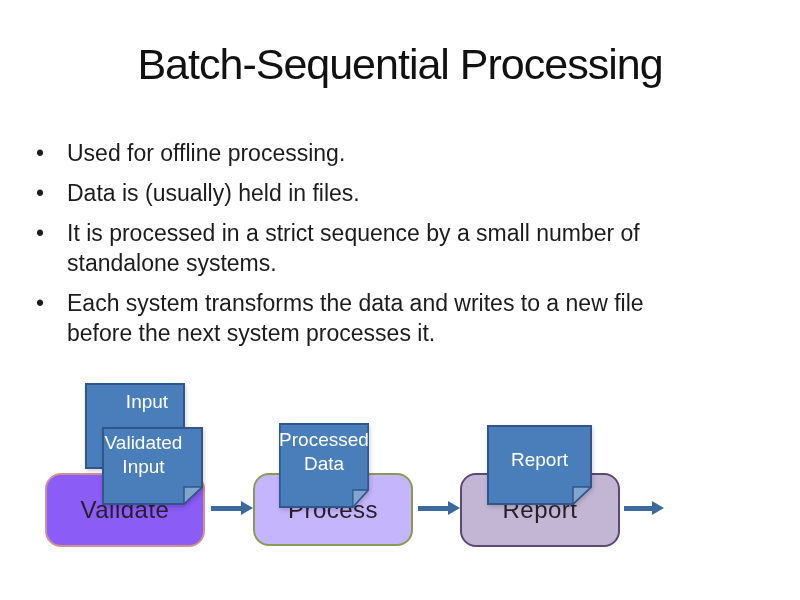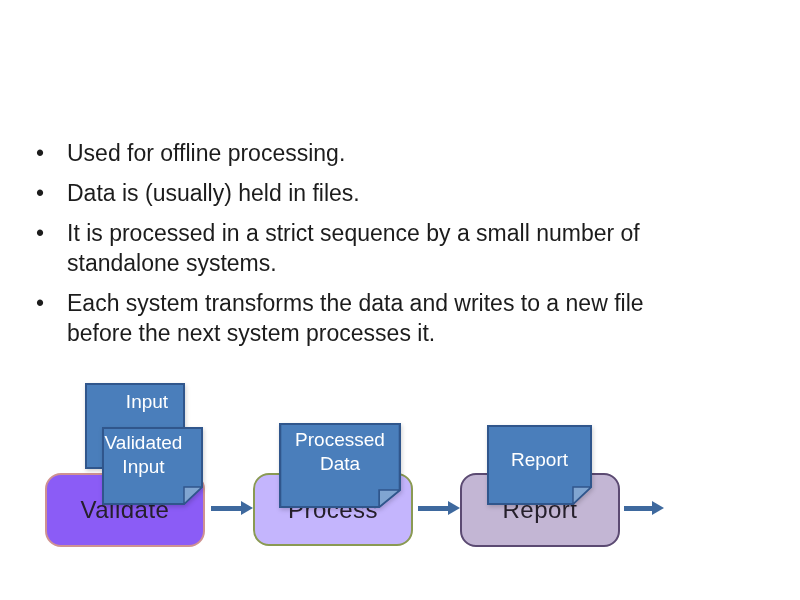--- a/index.html
+++ b/index.html
@@ -95,21 +95,21 @@
     position: absolute;
     left: 0;
     width: 100%;
     text-align: center;
     color: #ffffff;
     font-size: 19px;
     line-height: 24px;
   }
   .doc-input     { left: 85px;  top: 383px; width: 100px; height: 86px; z-index: 2; }
   .doc-validated { left: 84px;  top: 427px; width: 101px; height: 78px; padding-left: 18px; }
-  .doc-processed { left: 279px; top: 423px; width: 122px; height: 85px; }
+  .doc-processed { left: 279px; top: 423px; width: 90px; height: 85px; }
   .doc-report    { left: 487px; top: 425px; width: 105px; height: 80px; }
   .doc-input .doc-label     { top: 7px; padding-left: 12px; }
   .doc-validated .doc-label { top: 4px; }
   .doc-processed .doc-label { top: 5px; }
   .doc-report .doc-label    { top: 23px; }
   
   .arrow {
     position: absolute;
     height: 14px;
     display: flex;
@@ -130,20 +130,21 @@
   }
   .arrow-1 { left: 211px; top: 501px; width: 42px; }
   .arrow-2 { left: 418px; top: 501px; width: 42px; }
   .arrow-3 { left: 624px; top: 501px; width: 40px; }
 </style>
 </head>
 <body>
 
 <div class="slide">
 
+  <h1 class="title">Batch-Sequential Processing</h1>
 
   <ul class="bullets">
     <li>Used for offline processing.</li>
     <li>Data is (usually) held in files.</li>
     <li>It is processed in a strict sequence by a small number of standalone systems.</li>
     <li>Each system transforms the data and writes to a new file before the next system processes it.</li>
   </ul>
 
   <div class="diagram">
 

